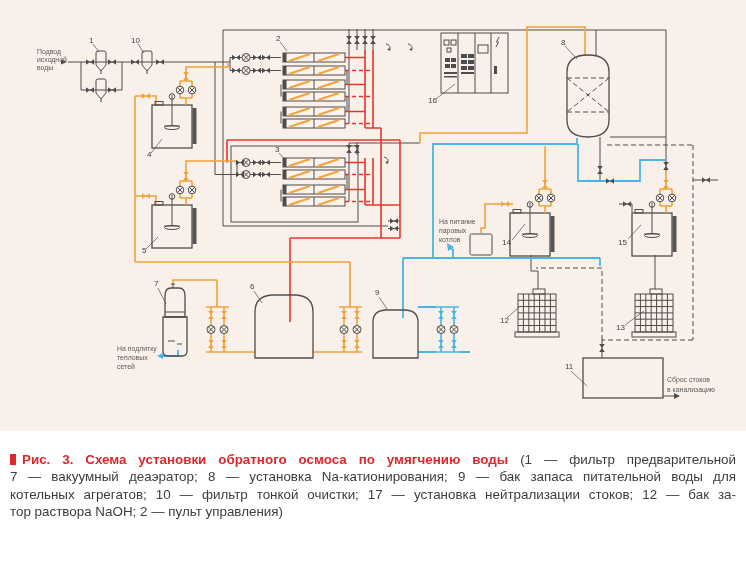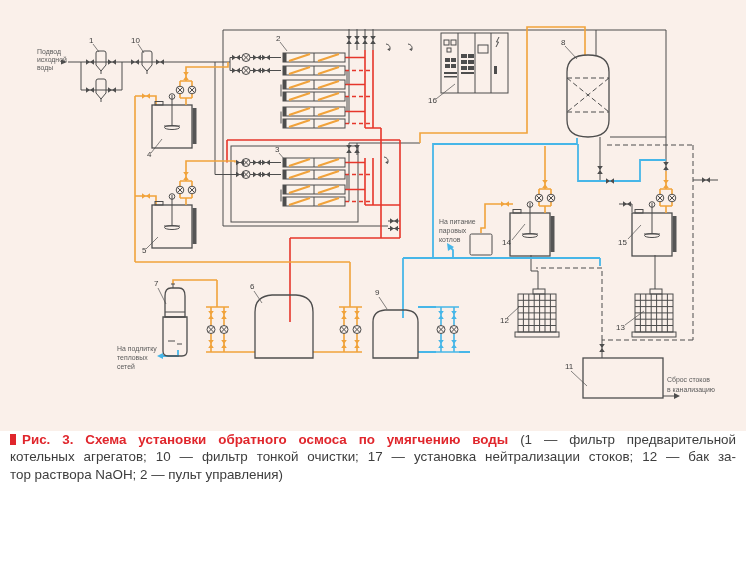--- a/index.html
+++ b/index.html
@@ -14,21 +14,21 @@
   .rd{fill:none;stroke:#e6362b;stroke-width:1.3;stroke-dasharray:4 3}
   .b{fill:none;stroke:#46b6e8;stroke-width:1.8}
   .ld{stroke:#4d4d4d;stroke-width:.7;fill:none}
   .fillg{fill:#4d4d4d}
   .num{font:8px "Liberation Sans",sans-serif;fill:#3d3d3d}
   .ann{font:6.9px "Liberation Sans",sans-serif;fill:#5a5a5a}
   use.co{color:#f1a33b}
   use.cb{color:#46b6e8}
   use.cg{color:#4d4d4d}
   
-  #caption{padding:0 10px 0 10px;color:#3d3d3d;}
+  #caption{padding:20px 10px 0 10px;color:#3d3d3d;}
   .cap-line{font-size:13.4px;line-height:17.4px;white-space:normal;}
   .just{text-align:justify;text-align-last:justify;}
   .cap-marker{display:inline-block;width:6px;height:11px;background:#e0262c;margin-right:6px;vertical-align:-1px;}
   .cap-title{color:#e0262c;font-weight:bold;}
 </style>
 </head>
 <body>
 
 <div id="page">
 <div id="diagram">
@@ -383,16 +383,17 @@
     <text class="ann" x="667" y="382">Сброс стоков</text>
     <text class="ann" x="667" y="392">в канализацию</text>
   </g>
 </svg>
 </div>
 
 <div id="caption">
   <div class="cap-line just">
     <span class="cap-marker"></span><span class="cap-title">Рис. 3. Схема установки обратного осмоса по умягчению воды</span> <span>(1 — фильтр предварительной</span>
   </div>
+  <div class="cap-line just">7 — вакуумный деаэратор; 8 — установка Na-катионирования; 9 — бак запаса питательной воды для</div>
   <div class="cap-line just">котельных агрегатов; 10 — фильтр тонкой очистки; 17 — установка нейтрализации стоков; 12 — бак за-</div>
   <div class="cap-line">тор раствора NaOH; 2 — пульт управления)</div>
 </div>
 </div>
 
 </body></html>

